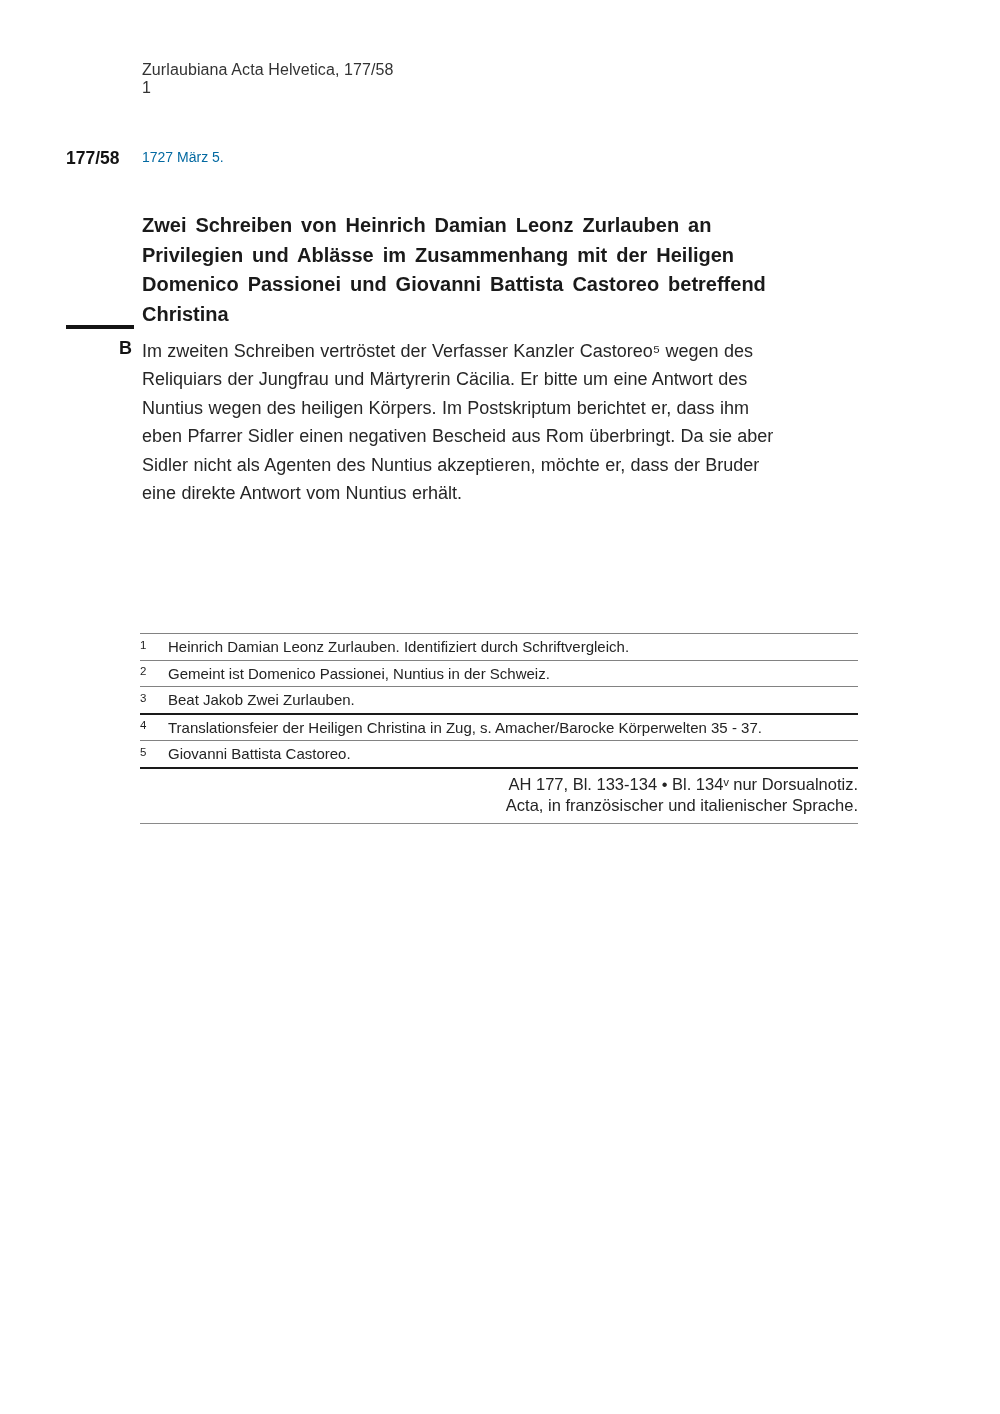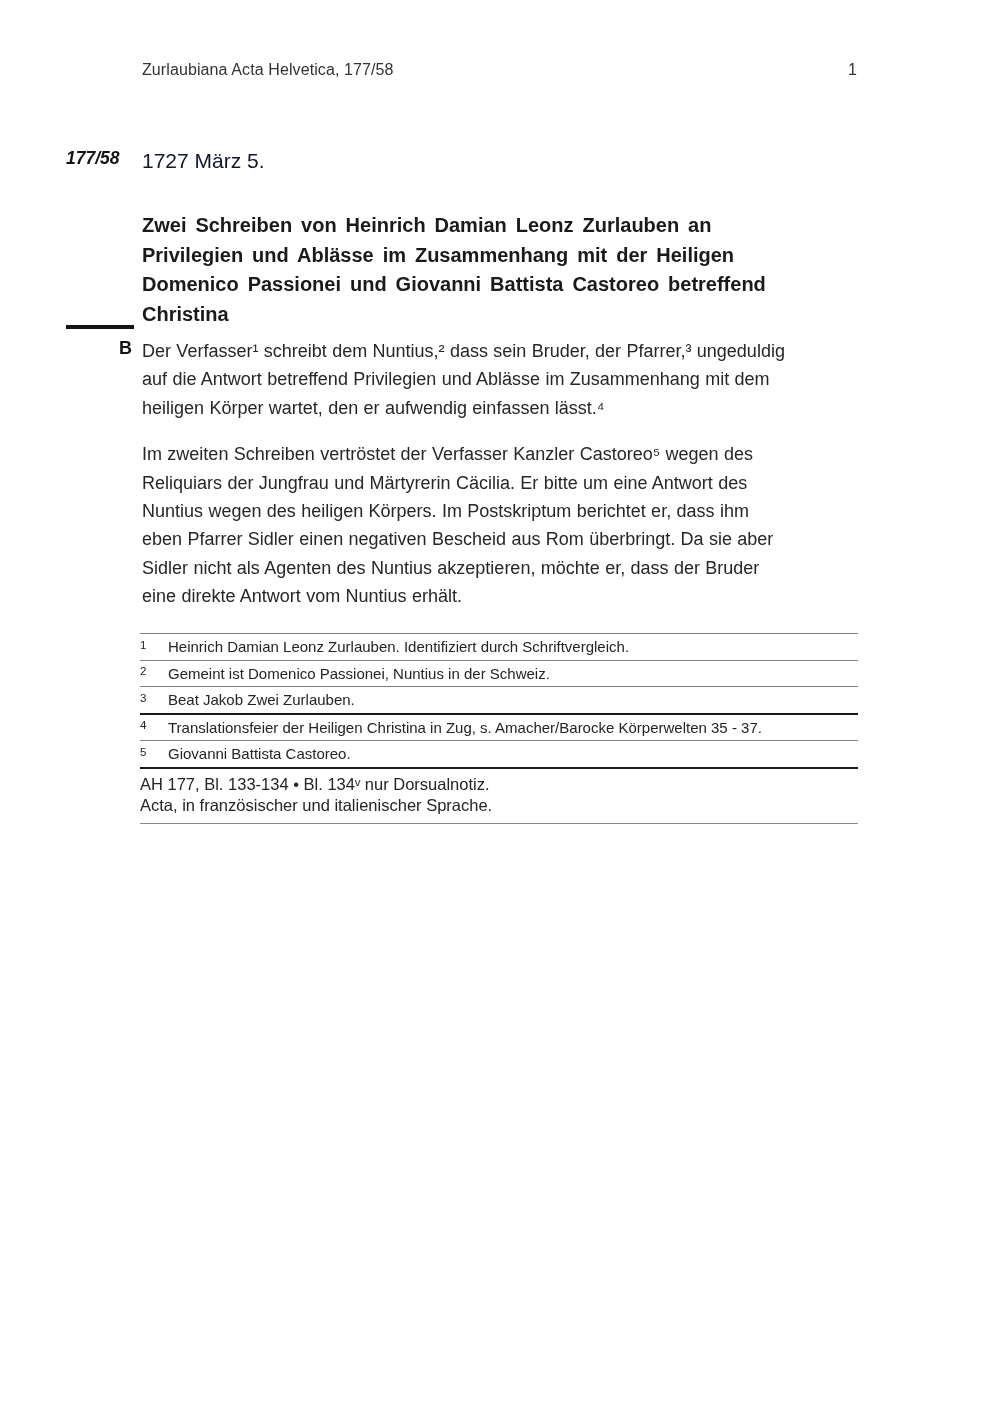--- a/index.html
+++ b/index.html
@@ -8,29 +8,29 @@
     width:1000px;
     height:1414px;
     background:#ffffff;
     font-family:"Liberation Sans", sans-serif;
     color:#242424;
     overflow:hidden;
   }
   .running-header {
     position:absolute; left:142px; top:61px; width:715px;
     display:flex; justify-content:space-between;
-    font-size:16px; color:#333333; letter-spacing:0.1px;
+    font-size:16px; color:#333333; letter-spacing:0.1px;flex-direction:column;
   }
   .entry-num {
     position:absolute; left:66px; top:148px;
-    font-size:17.5px; font-weight:700; color:#141414;font-style:italic;
+    font-size:17.5px; font-weight:700; color:#141414;
   }
   .entry-date {
     position:absolute; left:142px; top:149px;
-    font-size:21px; color:#0f172a;
+    font-size:14px; color:#0369a1;
   }
   .title-block {
     position:absolute; left:142px; top:183px; width:700px;
     font-size:20px; font-weight:700; line-height:29.6px;
     color:#1a1a1a; word-spacing:0.17em;margin-top:28px;
   }
   .b-rule {
     position:absolute; left:66px; top:325px;
     width:68px; height:4px; background:#141414;
   }
@@ -59,21 +59,21 @@
     font-size:11.5px; line-height:13px; padding-top:1.5px;
     color:#1f1f1f;
   }
   .fn-text {
     flex:1; font-size:15px; line-height:19px; color:#242424;
   }
   .source-section {
     border-top:2.5px solid #1a1a1a;
     border-bottom:1.5px solid #8a8a8a;
     padding:5px 0 7px 0;
-    font-size:16.5px; line-height:21px; color:#242424;
+    font-size:16.5px; line-height:21px; color:#242424;text-align:right;
   }
 </style>
 </head>
 <body>
 
 <div class="page">
 
   <div class="running-header">
     <span>Zurlaubiana Acta Helvetica, 177/58</span>
     <span>1</span>
@@ -86,25 +86,20 @@
       <div class="tline">Zwei Schreiben von Heinrich Damian Leonz Zurlauben an</div>
       <div class="tline">Privilegien und Ablässe im Zusammenhang mit der Heiligen</div>
       <div class="tline">Domenico Passionei und Giovanni Battista Castoreo betreffend</div>
       <div class="tline">Christina</div>
     </div>
 
   <div class="b-rule"></div>
   <span class="b-marker">B</span>
 
   <div class="body-block">
-    <div class="para">
-        <div class="tline">Der Verfasser¹ schreibt dem Nuntius,² dass sein Bruder, der Pfarrer,³ ungeduldig</div>
-        <div class="tline">auf die Antwort betreffend Privilegien und Ablässe im Zusammenhang mit dem</div>
-        <div class="tline">heiligen Körper wartet, den er aufwendig einfassen lässt.⁴</div>
-      </div>
     <div class="para">
         <div class="tline">Im zweiten Schreiben vertröstet der Verfasser Kanzler Castoreo⁵ wegen des</div>
         <div class="tline">Reliquiars der Jungfrau und Märtyrerin Cäcilia. Er bitte um eine Antwort des</div>
         <div class="tline">Nuntius wegen des heiligen Körpers. Im Postskriptum berichtet er, dass ihm</div>
         <div class="tline">eben Pfarrer Sidler einen negativen Bescheid aus Rom überbringt. Da sie aber</div>
         <div class="tline">Sidler nicht als Agenten des Nuntius akzeptieren, möchte er, dass der Bruder</div>
         <div class="tline">eine direkte Antwort vom Nuntius erhält.</div>
       </div>
   </div>
 

